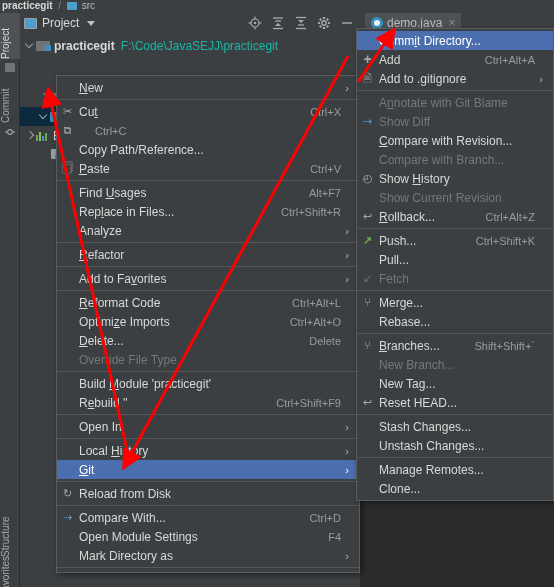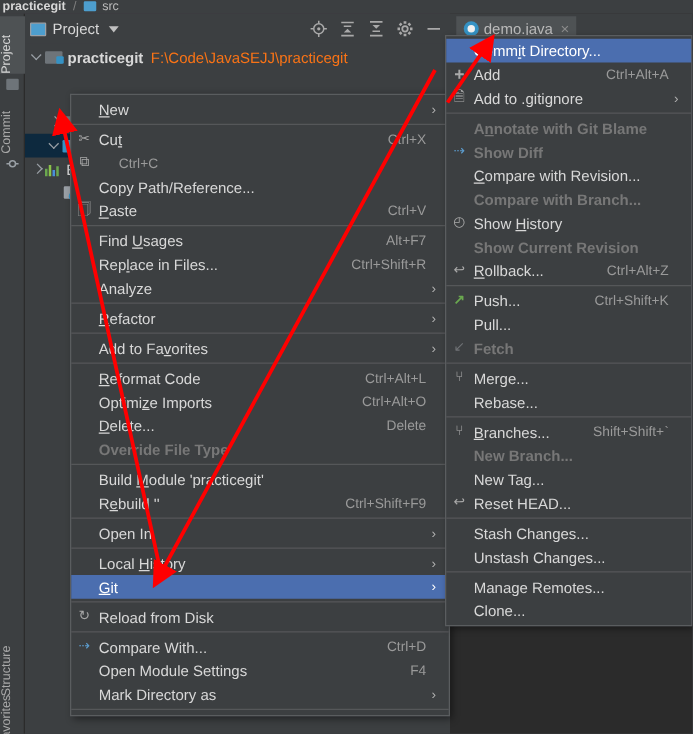--- a/index.html
+++ b/index.html
@@ -95,21 +95,21 @@
   }
   .f-icon.module .body { background: #6e7479; }
   .f-icon.plain .body { background: #6e7479; }
   .f-icon.src .body { background: #3592c4; }
   .f-icon .badge {
     position: absolute; right: -1px; bottom: 0px; width: 6px; height: 6px;
     background: #3592c4; border-radius: 1px;
   }
   .node-name { color: #d8d8d8; }
   .node-name.bold { font-weight: bold; }
-  .node-path { color: #f97316; margin-left: 6px; }
+  .node-path { color: #14b8a6; margin-left: 6px; }
 
   .lib-icon { width:13px;height:11px;margin-right:4px;flex:0 0 13px;display:flex;align-items:flex-end;gap:1px; }
   .lib-icon i { display:block; width:2px; background:#6aa84f; }
   .sc-icon { width:13px;height:12px;margin-right:4px;flex:0 0 13px;position:relative; }
   .sc-icon .p { position:absolute;left:1px;top:0;width:9px;height:10px;background:#9aa0a6;border-radius:1px; }
   .sc-icon .c { position:absolute;left:5px;top:4px;width:8px;height:8px;border-radius:50%;background:#3592c4; }
 
   
   .editor-area {
     position: absolute; left: 360px; top: 11px; width: 194px; height: 576px;
@@ -149,21 +149,21 @@
   .mi {
     position: relative; height: 19px; display: flex; align-items: center;
     padding: 0 6px 0 0; white-space: nowrap;
   }
   .mi .ic { width: 22px; flex: 0 0 22px; height: 19px; position: relative; }
   .mi .lbl { flex: 1 1 auto; color: #d8d8d8; }
   .mi .acc { color: #9a9a9a; margin-left: 16px; font-size: 11px; }
   .mi .sub {
     width: 12px; flex: 0 0 12px; text-align: center; color: #b0b0b0; font-size: 11px;
   }
-  .mi.disabled .lbl, .mi.disabled .acc { color: #777777; font-weight: bold; }
+  .mi.disabled .lbl, .mi.disabled .acc { color: #777777; }
   .mi.sel { background: #4b6eaf; }
   .mi.sel .lbl, .mi.sel .acc, .mi.sel .sub { color: #ffffff; }
   .mi .u { text-decoration: underline; }
   .sep-line { height: 1px; background: #555759; margin: 2px 0; }
 
   
   .g { position: absolute; left: 4px; top: 3px; width: 13px; height: 13px;
        font-size: 11px; line-height: 13px; text-align: center; color: #a9a9a9; }
   .g.green { color: #6aa84f; }
   .g.blue  { color: #5c9ccd; }

